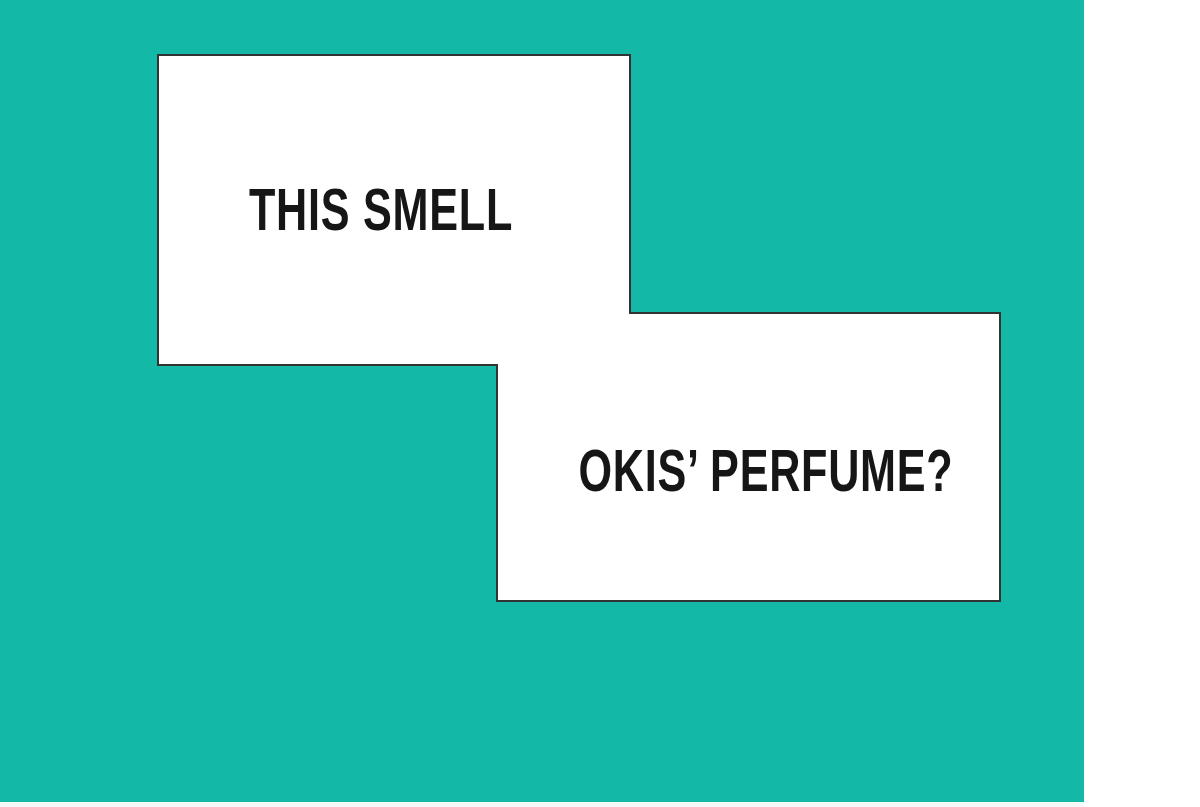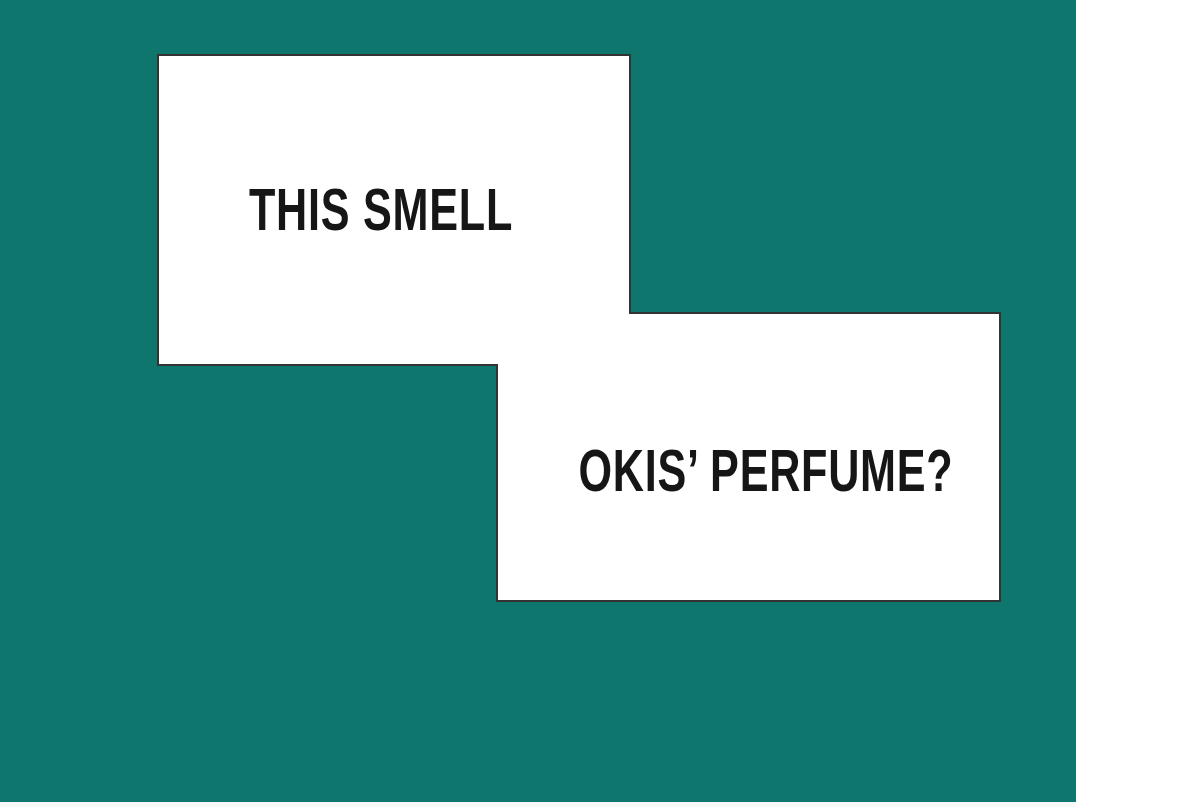--- a/index.html
+++ b/index.html
@@ -4,23 +4,24 @@
 <style>
   html, body {
     margin: 0;
     padding: 0;
     background: #ffffff;
   }
   .canvas {
     position: relative;
     width: 1076px;
     height: 807px;
-    background: #0f766e;
+    background: #14b8a6;
     overflow: hidden;
     font-family: "Liberation Sans", sans-serif;
+    padding-left: 8px;
   }
   .panel-outline-svg {
     position: absolute;
     left: 0;
     top: 0;
     width: 1200px;
     height: 807px;
     display: block;
   }
   .caption-text {

